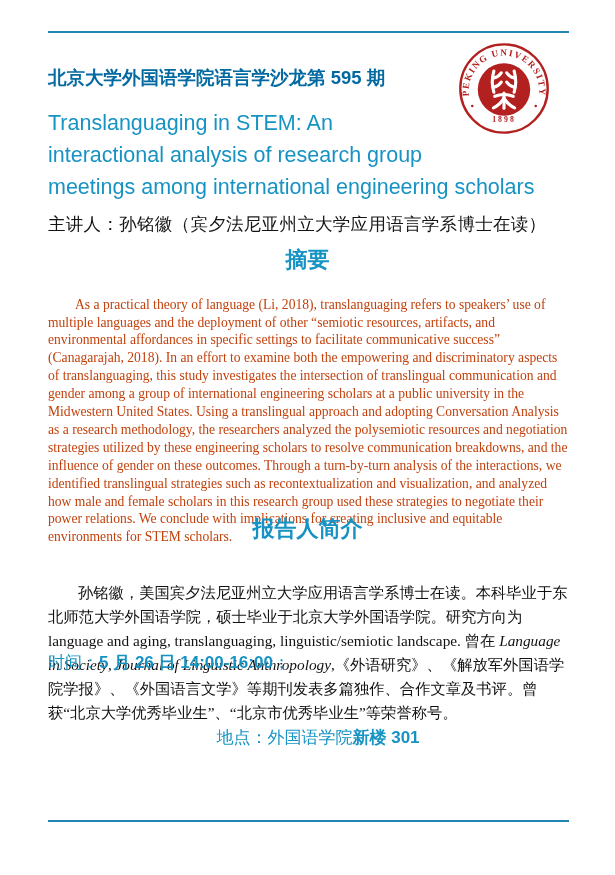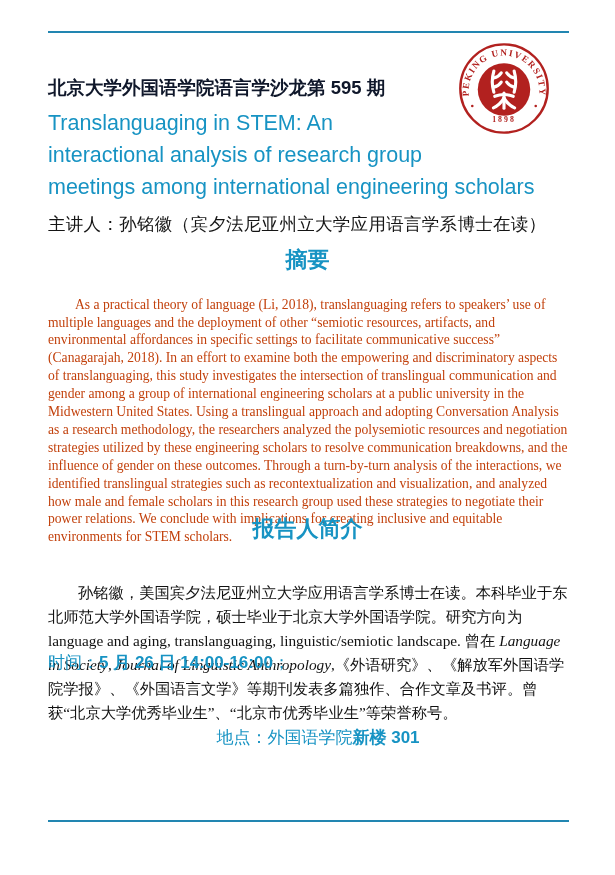--- a/index.html
+++ b/index.html
@@ -11,24 +11,24 @@
   .page { position: absolute; inset: 0; width: 615px; height: 875px; background: #fff; }
 
   .rule {
     position: absolute; left: 48px; width: 521px; height: 2px;
     background: #2286b1;
   }
   .rule-top { top: 31px; }
   .rule-bottom { top: 820px; }
 
   .series-title {
-    position: absolute; left: 48px; top: 74px; width: 430px;
+    position: absolute; left: 48px; top: 64px; width: 430px;
     font-family: "Liberation Sans", sans-serif;
     font-weight: 700; font-size: 18.5px; line-height: 28px;
-    color: #0f172a; white-space: nowrap;
+    color: #0369a1; white-space: nowrap;
   }
 
   .logo { position: absolute; left: 458px; top: 42px; width: 92px; height: 93px; }
 
   .en-title {
     position: absolute; left: 48px; top: 107px; width: 540px;
     font-family: "Liberation Sans", sans-serif;
     font-size: 21.5px; line-height: 32px; font-weight: 400;
     color: #1793c3;
   }

